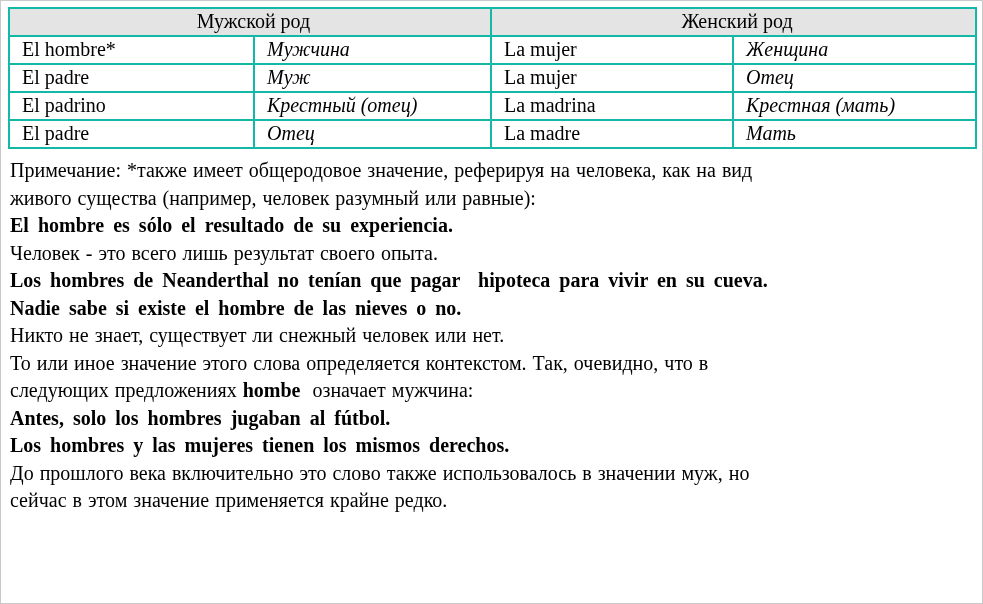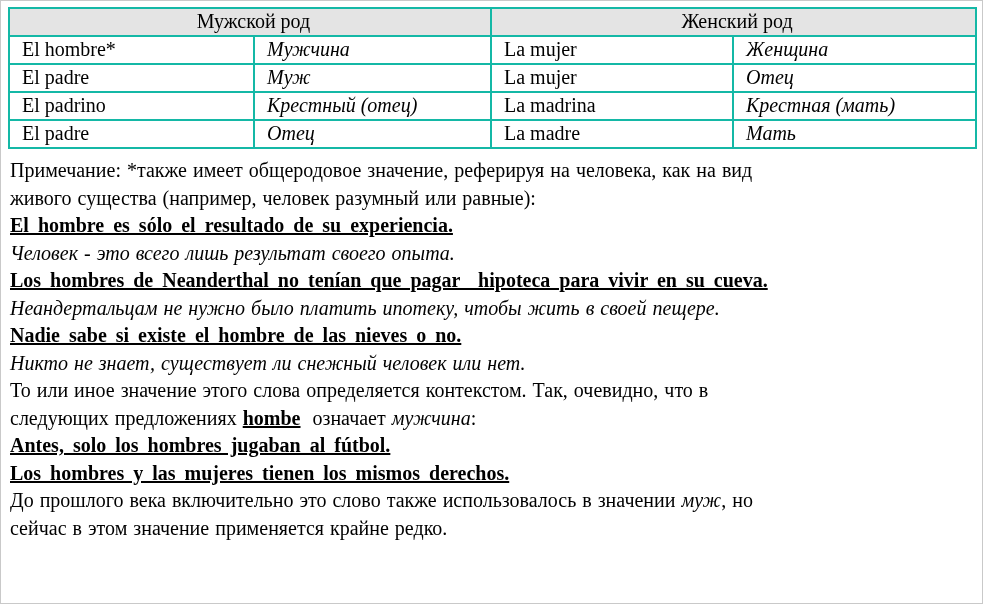--- a/index.html
+++ b/index.html
@@ -40,22 +40,22 @@
   .gender-table td.es { font-style: normal; }
   .gender-table td.ru { font-style: italic; }
   .notes {
     margin-top: 8px;
     padding: 0 2px;
     font-size: 20px;
     line-height: 27.5px;
   }
   .line { white-space: pre-wrap; }
   .seg-regular { font-weight: normal; font-style: normal; word-spacing: 1px; }
-  .seg-bold    { font-weight: bold;   font-style: normal; word-spacing: 4px; text-decoration: underline; }
-  .seg-italic  { font-weight: normal; font-style: italic; word-spacing: 1px; }
+  .seg-bold    { font-weight: bold;   font-style: normal; word-spacing: 4px; }
+  .seg-italic  { font-weight: normal; word-spacing: 1px; }
 </style>
 </head>
 <body>
 
 <div class="page">
 
   <table class="gender-table">
     <colgroup>
       <col style="width:245px">
       <col style="width:237px">
@@ -95,21 +95,20 @@
         </tr>
       </tbody>
   </table>
 
   <div class="notes">
       <div class="line"><span class="seg-regular">Примечание: *также имеет общеродовое значение, реферируя на человека, как на вид</span></div>
       <div class="line"><span class="seg-regular">живого существа (например, человек разумный или равные):</span></div>
       <div class="line"><span class="seg-bold">El hombre es sólo el resultado de su experiencia.</span></div>
       <div class="line"><span class="seg-italic">Человек - это всего лишь результат своего опыта.</span></div>
       <div class="line"><span class="seg-bold">Los hombres de Neanderthal no tenían que pagar  hipoteca para vivir en su cueva.</span></div>
-      <div class="line"><span class="seg-italic">Неандертальцам не нужно было платить ипотеку, чтобы жить в своей пещере.</span></div>
       <div class="line"><span class="seg-bold">Nadie sabe si existe el hombre de las nieves o no.</span></div>
       <div class="line"><span class="seg-italic">Никто не знает, существует ли снежный человек или нет.</span></div>
       <div class="line"><span class="seg-regular">То или иное значение этого слова определяется контекстом. Так, очевидно, что в</span></div>
       <div class="line"><span class="seg-regular">следующих предложениях </span><span class="seg-bold">hombe</span><span class="seg-regular">  означает </span><span class="seg-italic">мужчина</span><span class="seg-regular">:</span></div>
       <div class="line"><span class="seg-bold">Antes, solo los hombres jugaban al fútbol.</span></div>
       <div class="line"><span class="seg-bold">Los hombres y las mujeres tienen los mismos derechos.</span></div>
       <div class="line"><span class="seg-regular">До прошлого века включительно это слово также использовалось в значении </span><span class="seg-italic">муж</span><span class="seg-regular">, но</span></div>
       <div class="line"><span class="seg-regular">сейчас в этом значение применяется крайне редко.</span></div>
     </div>
 

